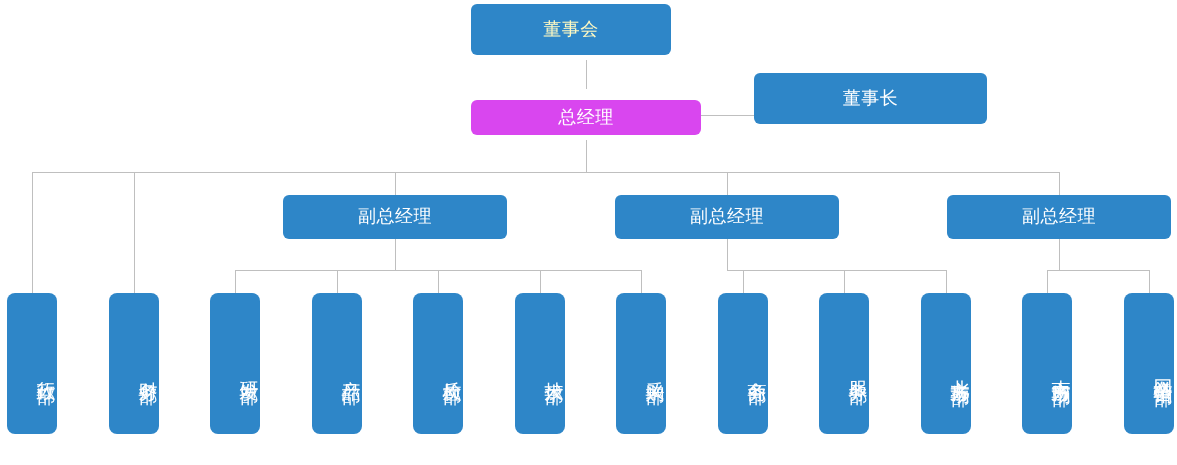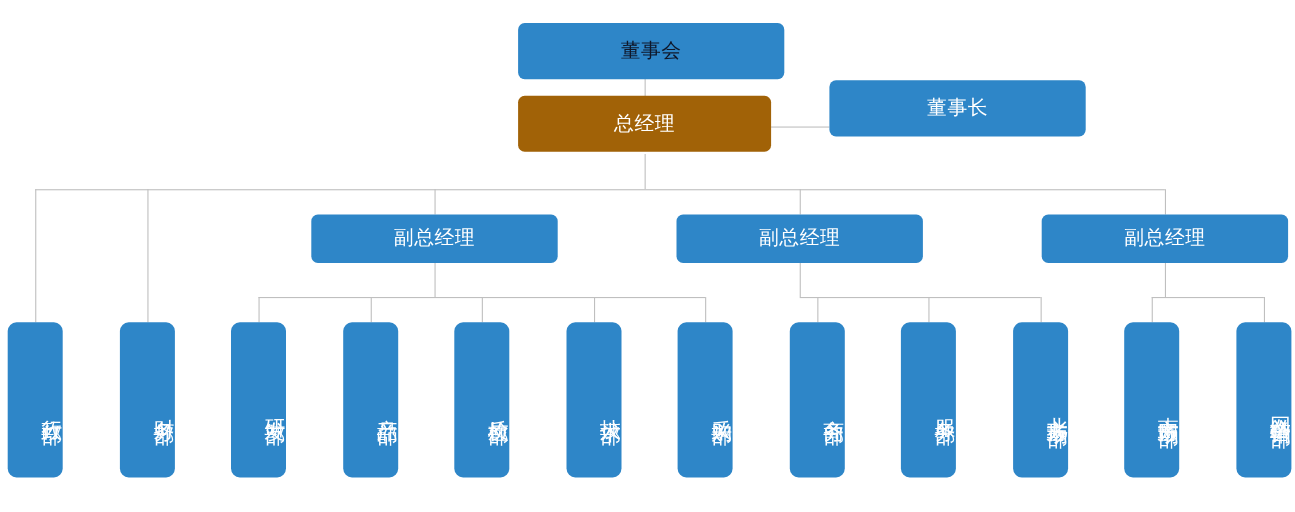--- a/index.html
+++ b/index.html
@@ -90,22 +90,22 @@
       <div class="conn h" style="left: 727px; top: 270px; width: 219px; background: rgb(191, 191, 191);"></div>
       <div class="conn v" style="left: 743px; top: 270px; height: 23px; background: rgb(191, 191, 191);"></div>
       <div class="conn v" style="left: 844px; top: 270px; height: 23px; background: rgb(191, 191, 191);"></div>
       <div class="conn v" style="left: 946px; top: 270px; height: 23px; background: rgb(191, 191, 191);"></div>
       <div class="conn v" style="left: 1059px; top: 239px; height: 31px; background: rgb(191, 191, 191);"></div>
       <div class="conn h" style="left: 1047px; top: 270px; width: 102px; background: rgb(191, 191, 191);"></div>
       <div class="conn v" style="left: 1047px; top: 270px; height: 23px; background: rgb(191, 191, 191);"></div>
       <div class="conn v" style="left: 1149px; top: 270px; height: 23px; background: rgb(191, 191, 191);"></div>
     </div>
   <div id="node-layer">
-      <div class="node exec" style="left: 471px; top: 21px; width: 242px; height: 51px; background: rgb(46, 134, 200); color: #0f172a;">董事会</div>
-      <div class="node exec" style="left: 471px; top: 87px; width: 230px; height: 51px; background: #a16207; color: rgb(255, 255, 255);">总经理</div>
+      <div class="node exec" style="left: 471px; top: 4px; width: 200px; height: 51px; background: rgb(46, 134, 200); color: #fef9c3;">董事会</div>
+      <div class="node exec" style="left: 471px; top: 100px; width: 230px; height: 35px; background: #d946ef; color: rgb(255, 255, 255);">总经理</div>
       <div class="node exec" style="left: 754px; top: 73px; width: 233px; height: 51px; background: rgb(46, 134, 200); color: rgb(255, 255, 255);">董事长</div>
       <div class="node exec" style="left: 283px; top: 195px; width: 224px; height: 44px; background: rgb(46, 134, 200); color: rgb(255, 255, 255);">副总经理</div>
       <div class="node exec" style="left: 615px; top: 195px; width: 224px; height: 44px; background: rgb(46, 134, 200); color: rgb(255, 255, 255);">副总经理</div>
       <div class="node exec" style="left: 947px; top: 195px; width: 224px; height: 44px; background: rgb(46, 134, 200); color: rgb(255, 255, 255);">副总经理</div>
       <div class="node dept" style="left: 7px; top: 293px; width: 50px; height: 141px; background: rgb(46, 134, 200); color: rgb(255, 255, 255);">行政部</div>
       <div class="node dept" style="left: 109px; top: 293px; width: 50px; height: 141px; background: rgb(46, 134, 200); color: rgb(255, 255, 255);">财务部</div>
       <div class="node dept" style="left: 210px; top: 293px; width: 50px; height: 141px; background: rgb(46, 134, 200); color: rgb(255, 255, 255);">研发部</div>
       <div class="node dept" style="left: 312px; top: 293px; width: 50px; height: 141px; background: rgb(46, 134, 200); color: rgb(255, 255, 255);">产品部</div>
       <div class="node dept" style="left: 413px; top: 293px; width: 50px; height: 141px; background: rgb(46, 134, 200); color: rgb(255, 255, 255);">质检部</div>
       <div class="node dept" style="left: 515px; top: 293px; width: 50px; height: 141px; background: rgb(46, 134, 200); color: rgb(255, 255, 255);">技术部</div>

